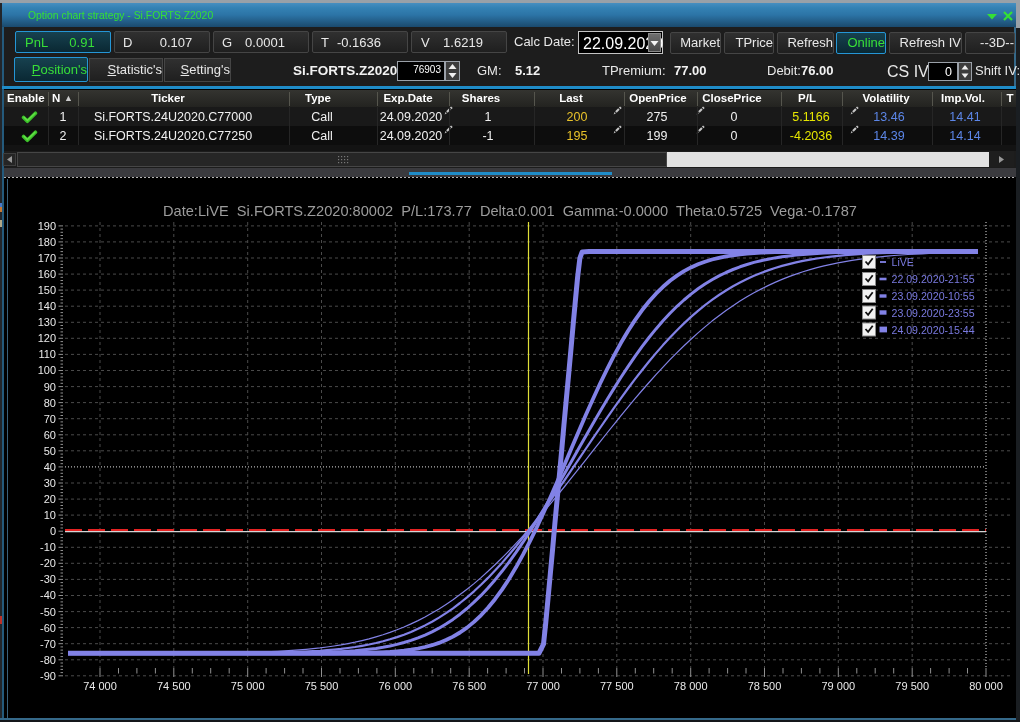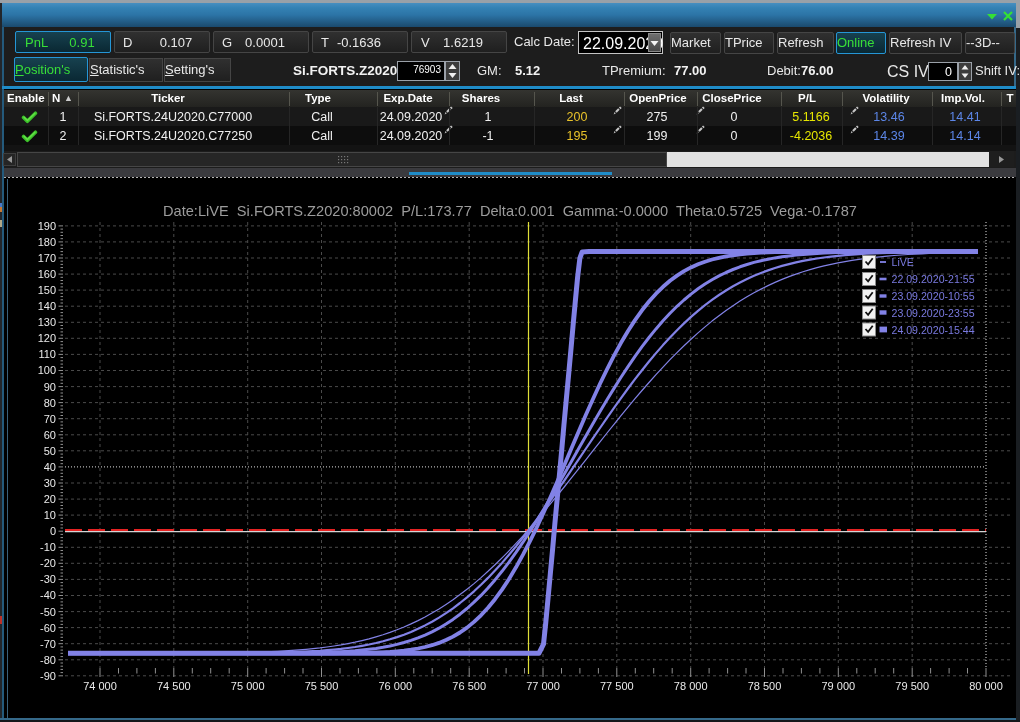--- a/index.html
+++ b/index.html
@@ -1,32 +1,33 @@
 <!DOCTYPE html>
 <html><head><meta charset="utf-8"><style>
 *{margin:0;padding:0;box-sizing:border-box}
 body{width:1020px;height:722px;background:#101214;font-family:"Liberation Sans",sans-serif;position:relative;overflow:hidden}
 .abs{position:absolute}
-.btn{position:absolute;background:linear-gradient(#303030,#1f1f1f);border:1px solid #454545;border-radius:2px;color:#e8e8e8;font-size:13px;text-align:left}
+.btn{position:absolute;background:linear-gradient(#303030,#1f1f1f);border:1px solid #454545;border-radius:2px;color:#e8e8e8;font-size:13px;text-align:right}
 .teal{background:linear-gradient(#17414f,#0a2833);border:1px solid #2596d6;color:#38df38}
 .thead{position:absolute;left:4px;top:90px;width:1012px;height:17px;background:linear-gradient(#343430,#232320);color:#fff;font-weight:bold;font-size:11.5px}
 u{text-decoration:underline}
 span,.btn{white-space:nowrap}
 </style></head><body>
 
 <div class="abs" style="left:0;top:0;width:1020px;height:3px;background:#99a1a8"></div>
 <div class="abs" style="left:0;top:3px;width:2px;height:715px;background:#22262b"></div>
 <div class="abs" style="left:2px;top:3px;width:2px;height:716px;background:#245a7c"></div>
 <div class="abs" style="left:1014px;top:3px;width:2px;height:716px;background:#35698a"></div>
 <div class="abs" style="left:1016px;top:0;width:4px;height:722px;background:#1a1e22"></div>
 <div class="abs" style="left:1016px;top:0;width:4px;height:28px;background:#99a1a8"></div>
 <div class="abs" style="left:0;top:718px;width:1016px;height:2px;background:#35698a"></div>
 <div class="abs" style="left:0;top:720px;width:1020px;height:2px;background:#14161a"></div>
 
 <div class="abs" style="left:2px;top:3px;width:1014px;height:24px;background:linear-gradient(#478fc0,#3482b4 20%,#2c74a6 50%,#1e5278 90%,#1a4a6e);color:#35e035;font-size:10.4px;line-height:25px">
+    <span style="position:absolute;left:26px">Option chart strategy - Si.FORTS.Z2020</span>
 <svg width="10" height="6" viewBox="0 0 10 6" style="position:absolute;left:985px;top:11px">
       <path d="M0 0 h10 l-5 5.5 z" fill="#35e035"></path>
     </svg>
 <svg width="10" height="10" viewBox="0 0 10 10" style="position:absolute;left:1001px;top:8px">
       <path d="M1 1 L9 9 M9 1 L1 9" stroke="#35e035" stroke-width="2.2"></path>
     </svg>
 </div>
 
 <div class="abs" style="left:4px;top:27px;width:1010px;height:30px;background:#1d1d1d"></div>
 <div class="btn teal" style="left:15px;top:31px;width:96px;height:22px">

